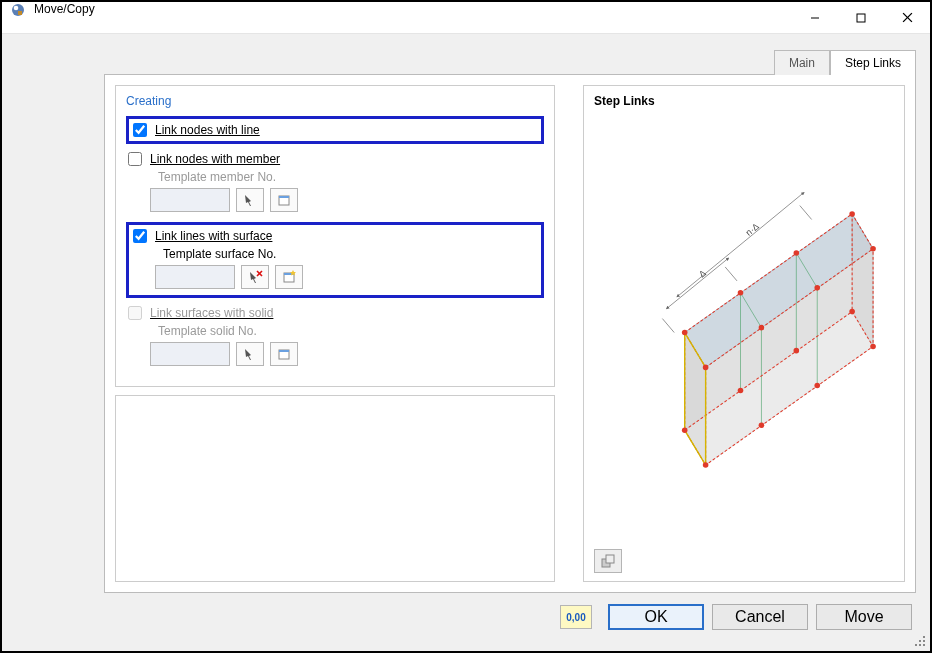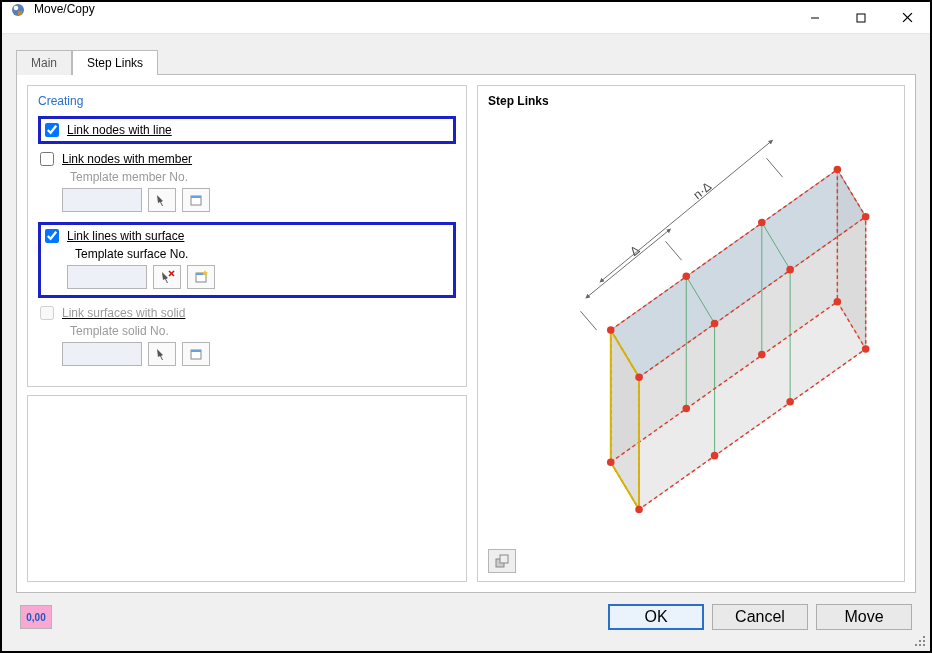--- a/index.html
+++ b/index.html
@@ -48,20 +48,21 @@
     font-family: "Segoe UI Symbol", sans-serif;
     font-size: 11px;
   }
   .client {
     flex: 1;
     background: #f0f0f0;
     padding: 12px 14px 10px 14px;
     display: flex;
     flex-direction: column;
     position: relative;
+    align-items: flex-end;
   }
   .tabs {
     display: flex;
     align-items: flex-end;
     height: 28px;
     position: relative;
     z-index: 2;
   }
   .tab {
     padding: 5px 14px;
@@ -78,21 +79,21 @@
     background: #fff;
     color: #000;
     border-color: #bbb;
     z-index: 3;
   }
   .tab-panel {
     flex: 1;
     background: #fff;
     border: 1px solid #bbb;
     display: flex;
-    gap: 10px;
+    gap: 28px;
     padding: 10px;
     position: relative;
     z-index: 1;
   }
   .left-col {
     width: 440px;
     display: flex;
     flex-direction: column;
     gap: 8px;
   }
@@ -198,21 +199,21 @@
     font-size: 16px;
   }
   .btn.primary {
     border: 2px solid #2a6fc9;
     background: #eaf2fb;
   }
   .decimal-icon {
     width: 32px;
     height: 24px;
     border: 1px solid #b5b5b5;
-    background: #f9a8d4;
+    background: #fef9c3;
     display: flex;
     align-items: center;
     justify-content: center;
     color: #1a5bbf;
     font-size: 10px;
     font-weight: bold;
   }
   .resize-grip {
     position: absolute;
     right: 3px;

